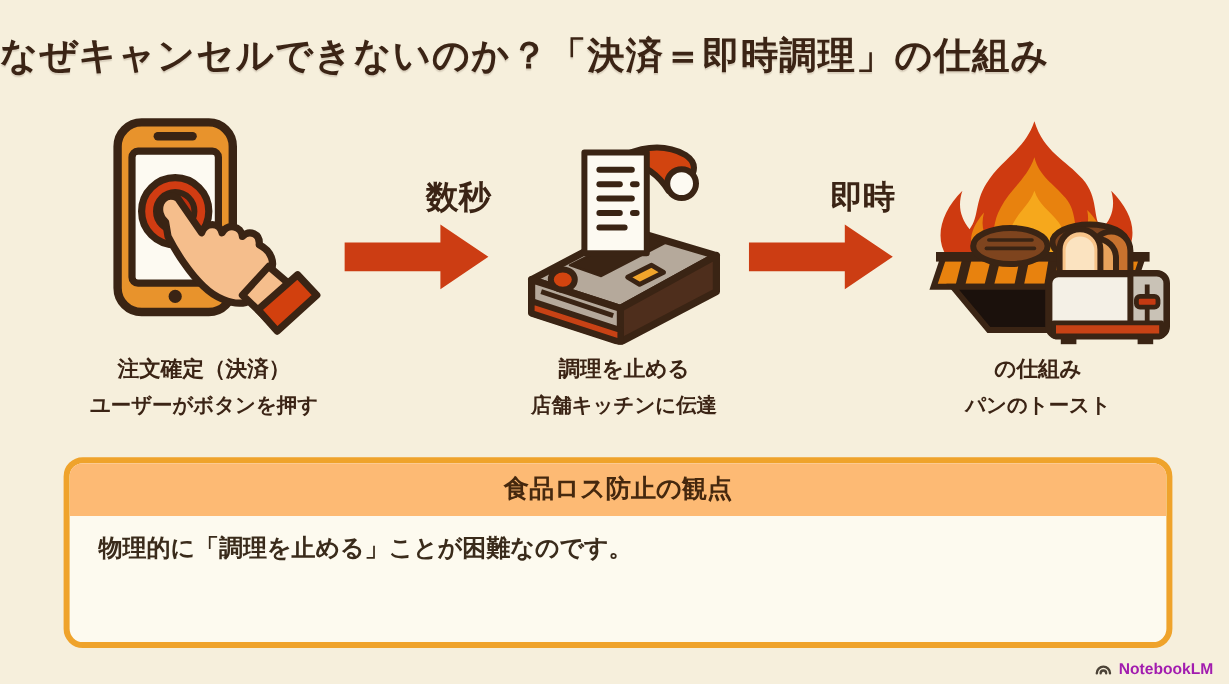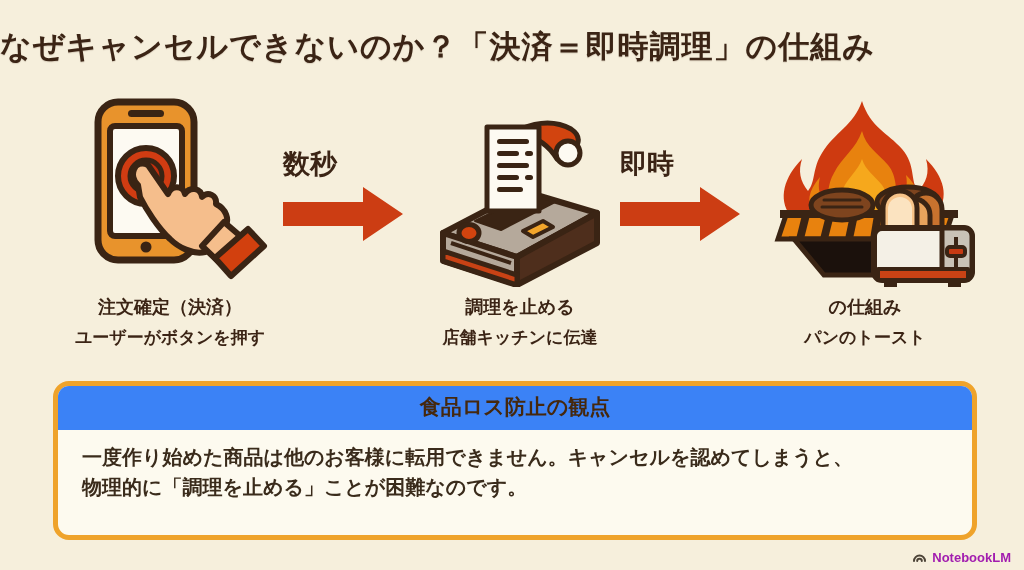--- a/index.html
+++ b/index.html
@@ -40,39 +40,39 @@
   .step-sub {
     font-size: 17px;
     font-weight: 600;
     margin-top: 7px;
     line-height: 23px;
     white-space: nowrap;
     text-align: center;
   }
   .arrow-wrap {
     position: absolute;
-    text-align: left;
+    text-align: right;
   }
   .arrow-label {
     font-size: 27px;
     font-weight: 800;
     margin-bottom: 3px;
   }
   .note-box {
     position: absolute;
     left: 53px; top: 381px;
     width: 924px; height: 159px;
     box-sizing: border-box;
     border: 5px solid #EFA32B;
     border-radius: 16px;
     background: #FDFAEF;
     overflow: hidden;
   }
   .note-header {
-    background: #3b82f6;
+    background: #fdba74;
     color: #45280E;
     font-size: 21px;
     font-weight: 800;
     text-align: center;
     padding: 7px 0 9px 0;
   }
   .note-body {
     padding: 12px 24px 0 24px;
     font-size: 20px;
     font-weight: 600;
@@ -221,21 +221,20 @@
     </div>
     <div class="step-title">の仕組み</div>
     <div class="step-sub">
       <div>パンのトースト</div>
     </div>
   </div>
 
   <div class="note-box">
     <div class="note-header">食品ロス防止の観点</div>
     <div class="note-body">
-      <div>一度作り始めた商品は他のお客様に転用できません。キャンセルを認めてしまうと、</div>
       <div>物理的に「調理を止める」ことが困難なのです。</div>
     </div>
   </div>
 
   <div class="watermark">
     <svg width="15" height="15" viewBox="0 0 15 15">
       <path d="M2,11 A5.5,5.5 0 0 1 13,11" fill="none" stroke="#4C4337" stroke-width="2" stroke-linecap="round"></path>
       <path d="M5.2,11 A2.3,2.3 0 0 1 9.8,11" fill="none" stroke="#4C4337" stroke-width="2" stroke-linecap="round"></path>
     </svg>
     <span>NotebookLM</span>

